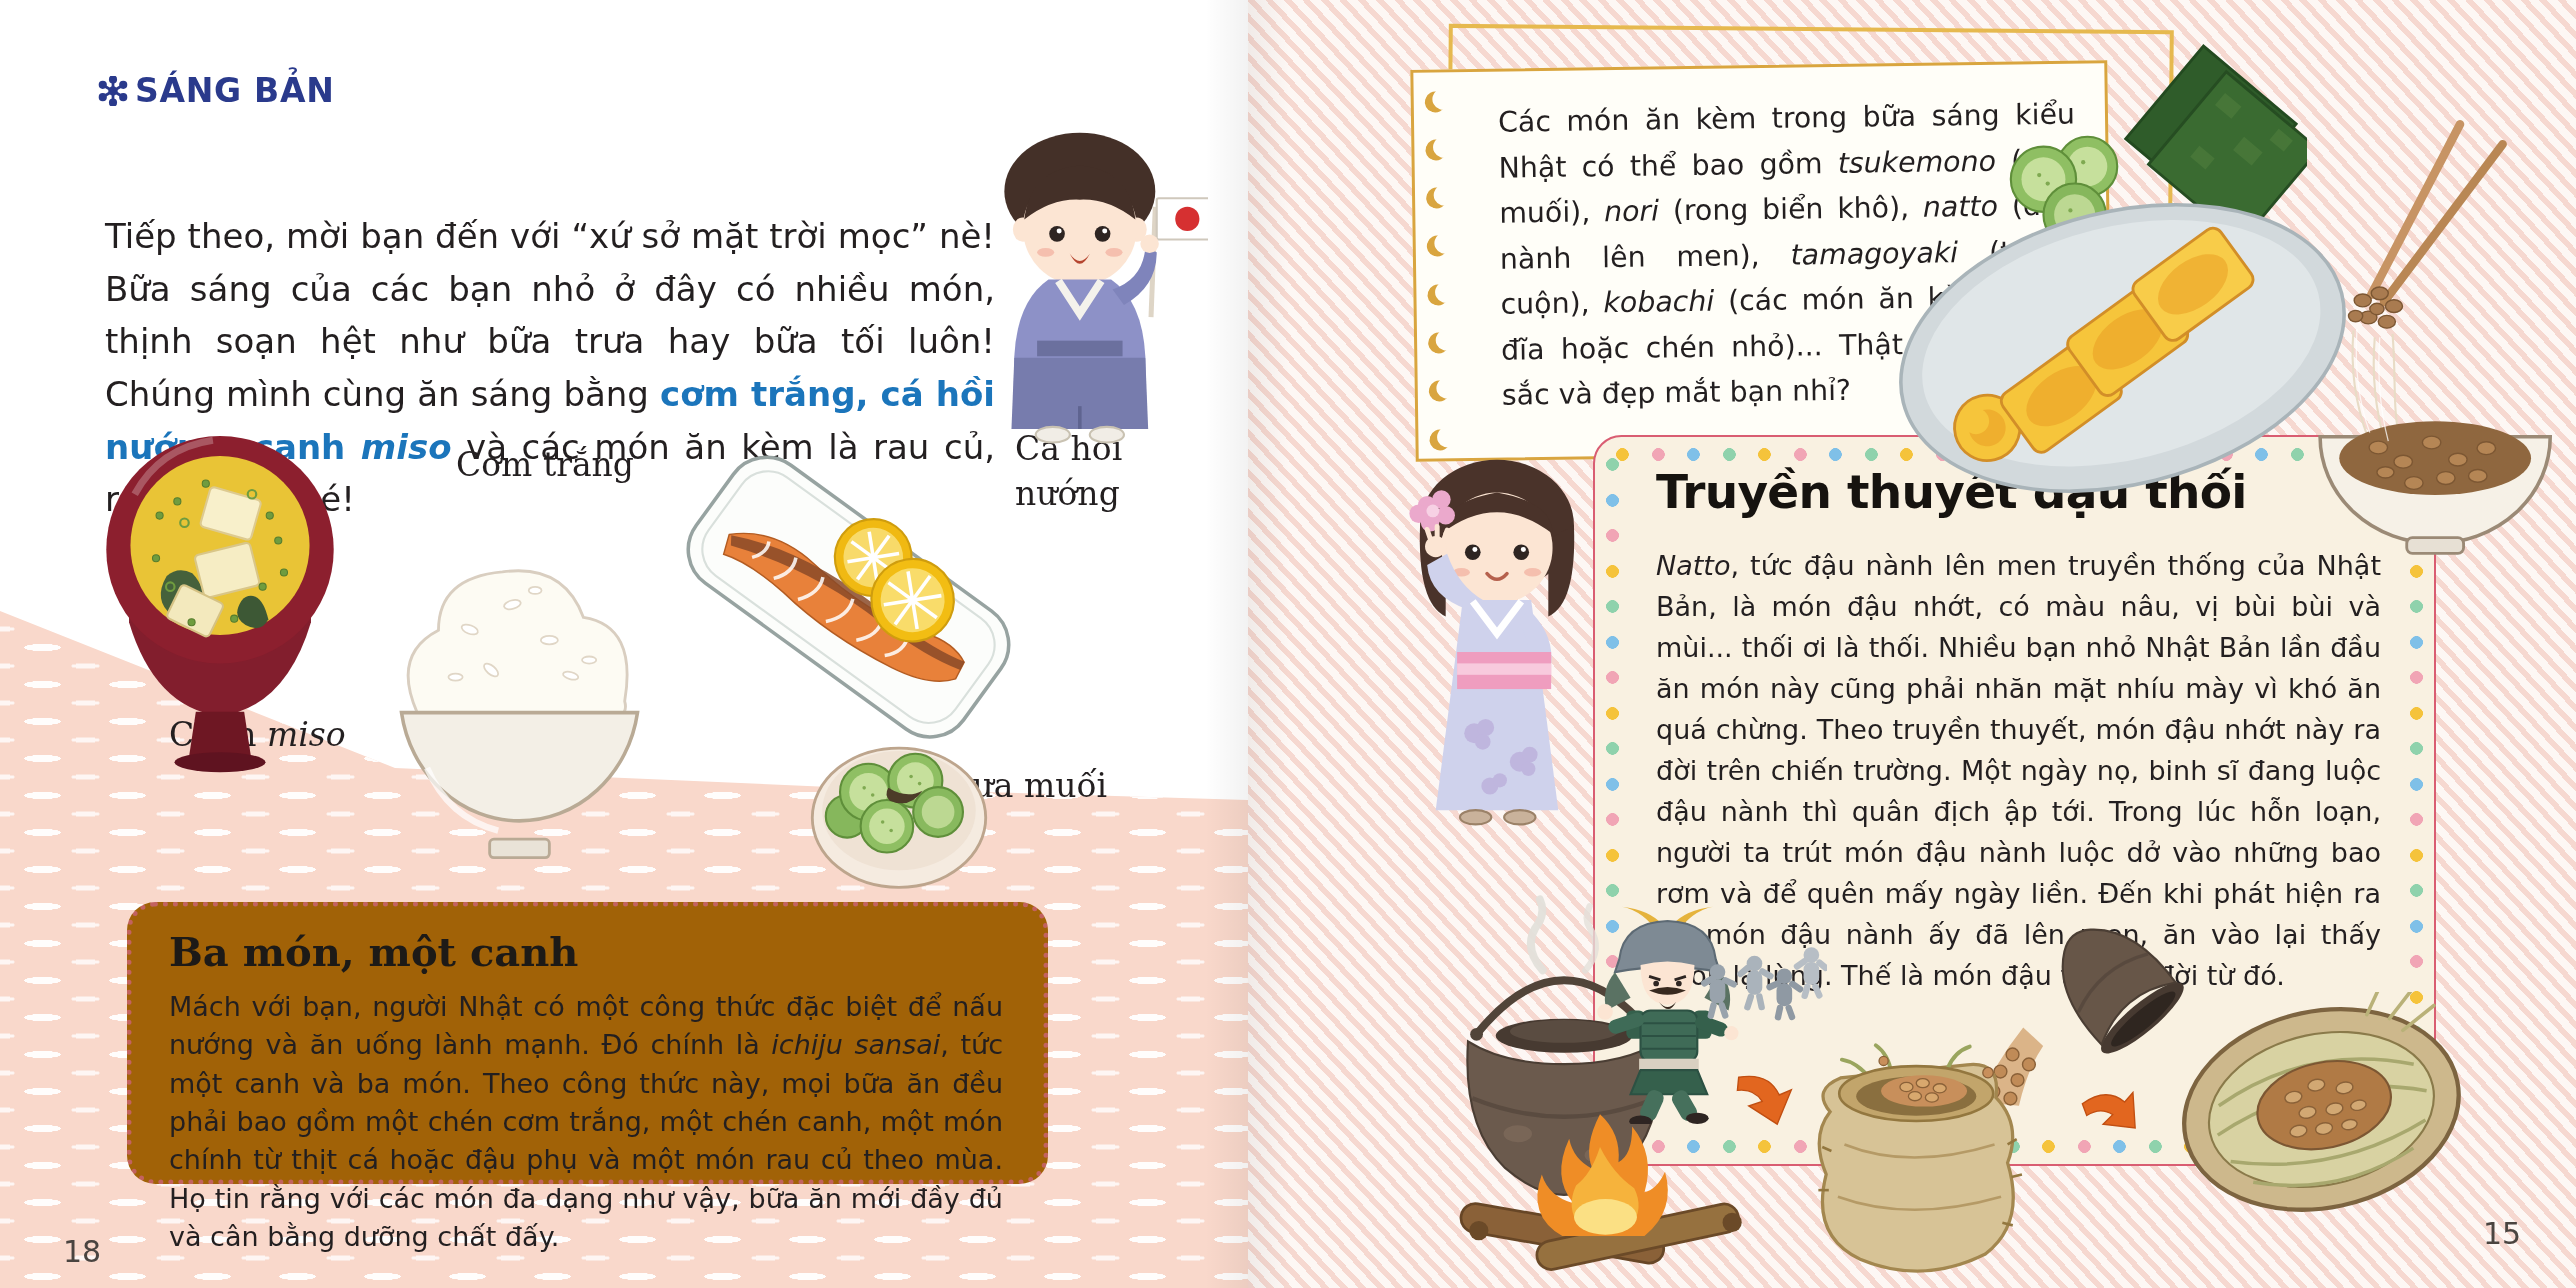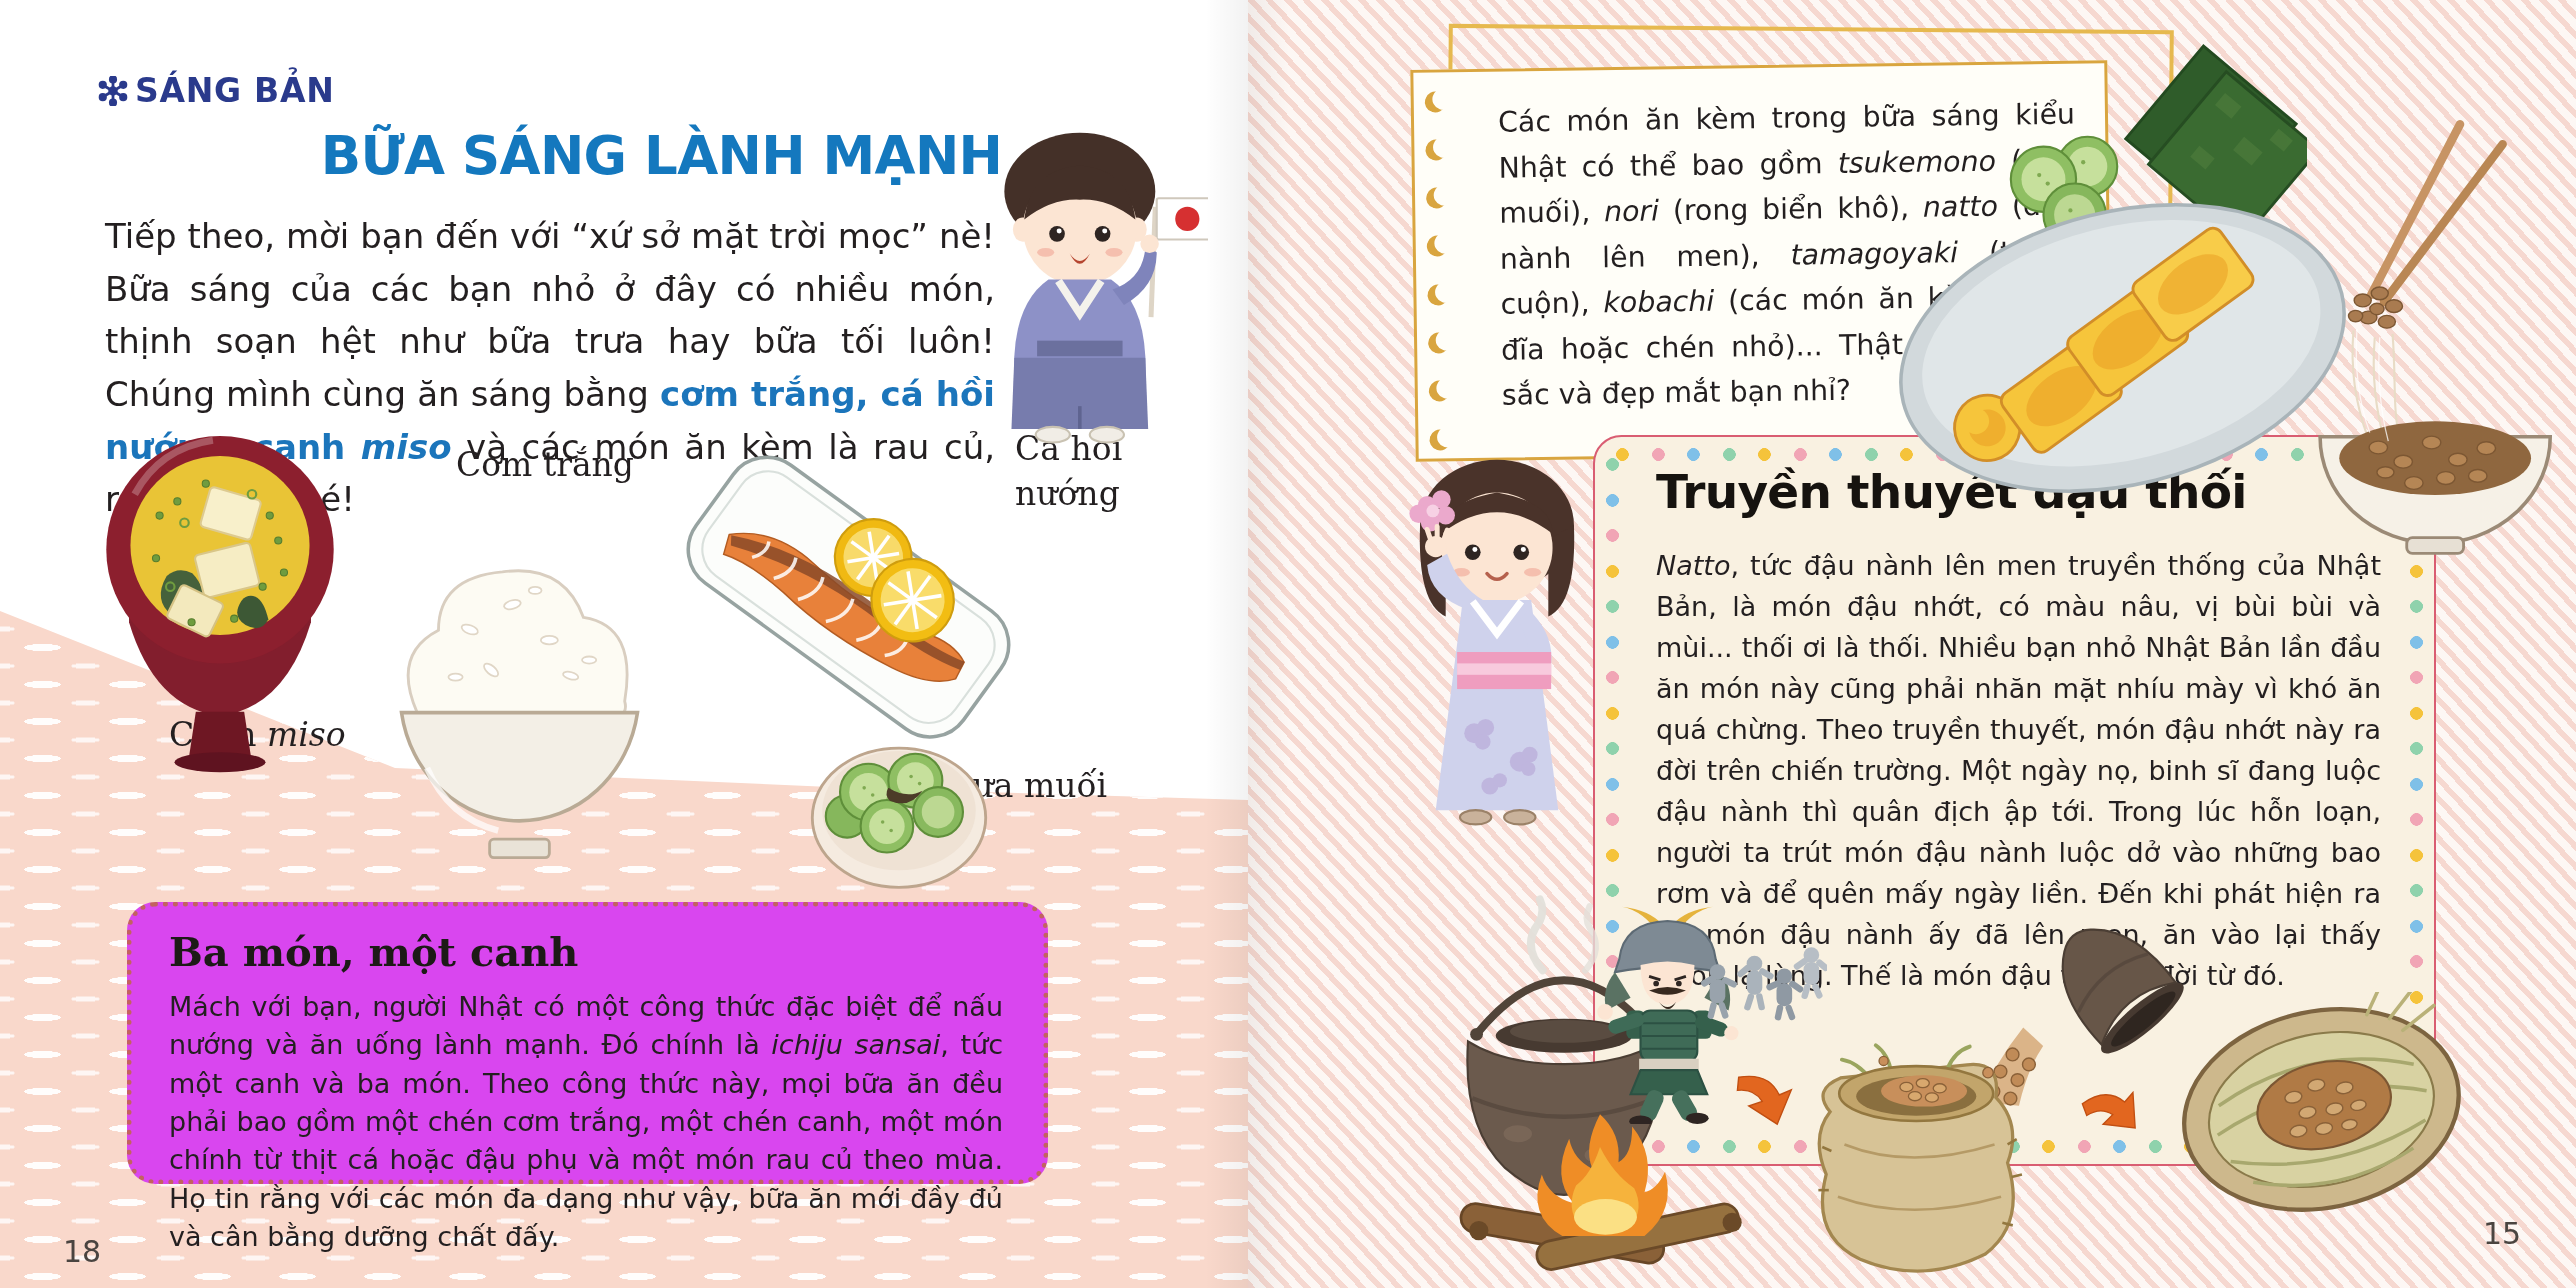--- a/index.html
+++ b/index.html
@@ -25,21 +25,21 @@
   .intro { left:105px; top:210px; width:890px; font-size:34px; line-height:1.55;
     text-align:justify; }
   .hl { color:#1b75bb; font-weight:bold; }
   .it { font-style:italic; }
   .food-label { font-family:"DejaVu Serif", serif; font-size:33px; color:#231f20; }
   .lbl-rice   { left:456px;  top:445px; }
   .lbl-salmon { left:1015px; top:427px; line-height:1.35; }
   .lbl-miso   { left:169px;  top:715px; }
   .lbl-pickles{ left:946px; top:766px; }
   .formula-box { left:127px; top:902px; width:921px; height:282px;
-    background:#d946ef; border:5.7px dotted #c2625f; border-radius:28.4px;
+    background:#a16207; border:5.7px dotted #c2625f; border-radius:28.4px;
     padding:21.3px 40px 21.3px 37px; }
   .formula-box h2 { font-family:"DejaVu Serif", serif; font-size:40px; color:#1d1a17;
     margin-bottom:12.8px; font-weight:bold; }
   .formula-box p { font-size:27px; line-height:1.42; text-align:justify; }
   .pagenum { font-size:30px; color:#4a4440; }
   .pn-left  { left:63px;  top:1234px; }
   .pn-right { left:2483px; top:1216px; }
   .gutter { left:1205px; top:0; width:85px; height:1288px; pointer-events:none;
     background:linear-gradient(to right, rgba(0,0,0,0), rgba(0,0,0,.05) 50%, rgba(0,0,0,0)); z-index:6; }
 
@@ -118,21 +118,20 @@
         <g>
                 <line x1="22" y1="22" x2="8" y2="14"></line>
                 <circle cx="7" cy="13" r="4"></circle>
               </g>
         </g>
           </svg>
       </span>
       <span>SÁNG BẢN</span>
     </div>
 
-    <h1 class="abs page-title">BỮA SÁNG LÀNH MẠNH</h1>
 
     <p class="abs intro"><span>Tiếp theo, mời bạn đến với “xứ sở mặt trời mọc” nè! Bữa sáng của các bạn nhỏ ở đây có nhiều món, thịnh soạn hệt như bữa trưa hay bữa tối luôn! Chúng mình cùng ăn sáng bằng </span><span class="hl">cơm trắng, cá hồi nướng, canh </span><span class="hl it">miso</span><span> và các món ăn kèm là rau củ, rong biển nhé!</span></p>
 
     <div class="abs illo" style="left:973px;top:100px;width:235px;height:356px;">
       <svg viewBox="0 0 330 500">
         <line x1="256" y1="150" x2="250" y2="305" stroke="#ded5c6" stroke-width="7"></line>
         <rect x="258" y="138" width="86" height="58" rx="3" fill="#fff" stroke="#cfc8bc" stroke-width="3"></rect>
         <circle cx="301" cy="167" r="17" fill="#d63031"></circle>
         <ellipse cx="150" cy="128" rx="106" ry="82" fill="#443028"></ellipse>
         <ellipse cx="70" cy="182" rx="14" ry="17" fill="#fce5d3"></ellipse>

